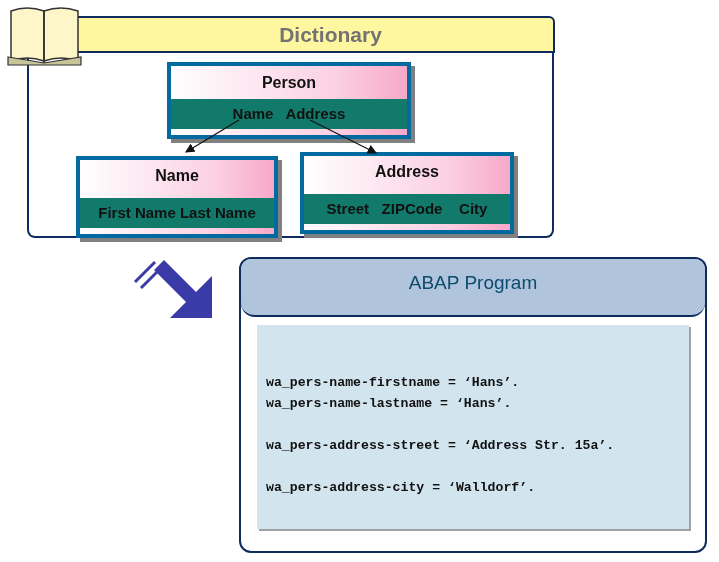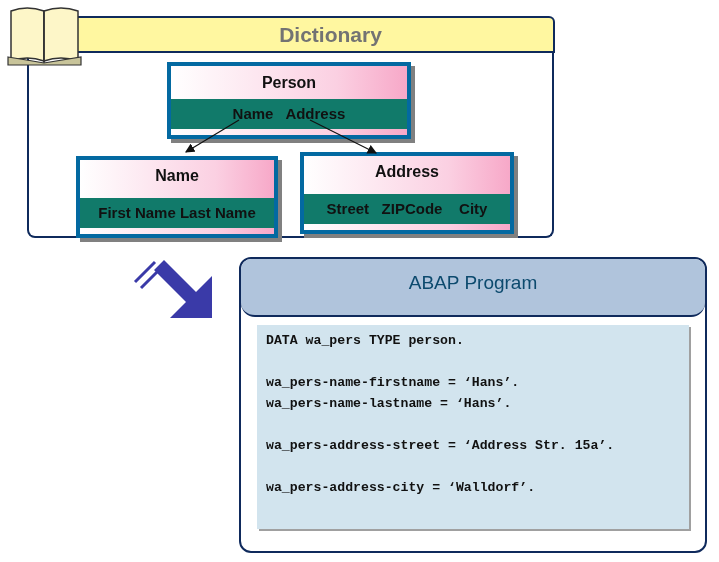--- a/index.html
+++ b/index.html
@@ -79,21 +79,20 @@
     <line x1="135" y1="282" x2="155" y2="262" stroke="#3a3aa8" stroke-width="3"></line>
     <line x1="141" y1="288" x2="161" y2="268" stroke="#3a3aa8" stroke-width="3"></line>
   </g>
 </svg>
 
 <div class="abap-frame">
   <div class="abap-header">
     <div class="abap-title">ABAP Program</div>
   </div>
   <div class="code-box">
-    <div class="code-line" style="top:8px">DATA wa_pers TYPE person.</div>
     <div class="code-line" style="top:29px"></div>
     <div class="code-line" style="top:50px">wa_pers-name-firstname = ‘Hans’.</div>
     <div class="code-line" style="top:71px">wa_pers-name-lastname = ‘Hans’.</div>
     <div class="code-line" style="top:92px"></div>
     <div class="code-line" style="top:113px">wa_pers-address-street = ‘Address Str. 15a’.</div>
     <div class="code-line" style="top:155px">wa_pers-address-city = ‘Walldorf’.</div>
   </div>
 </div>
 
 </body></html>

